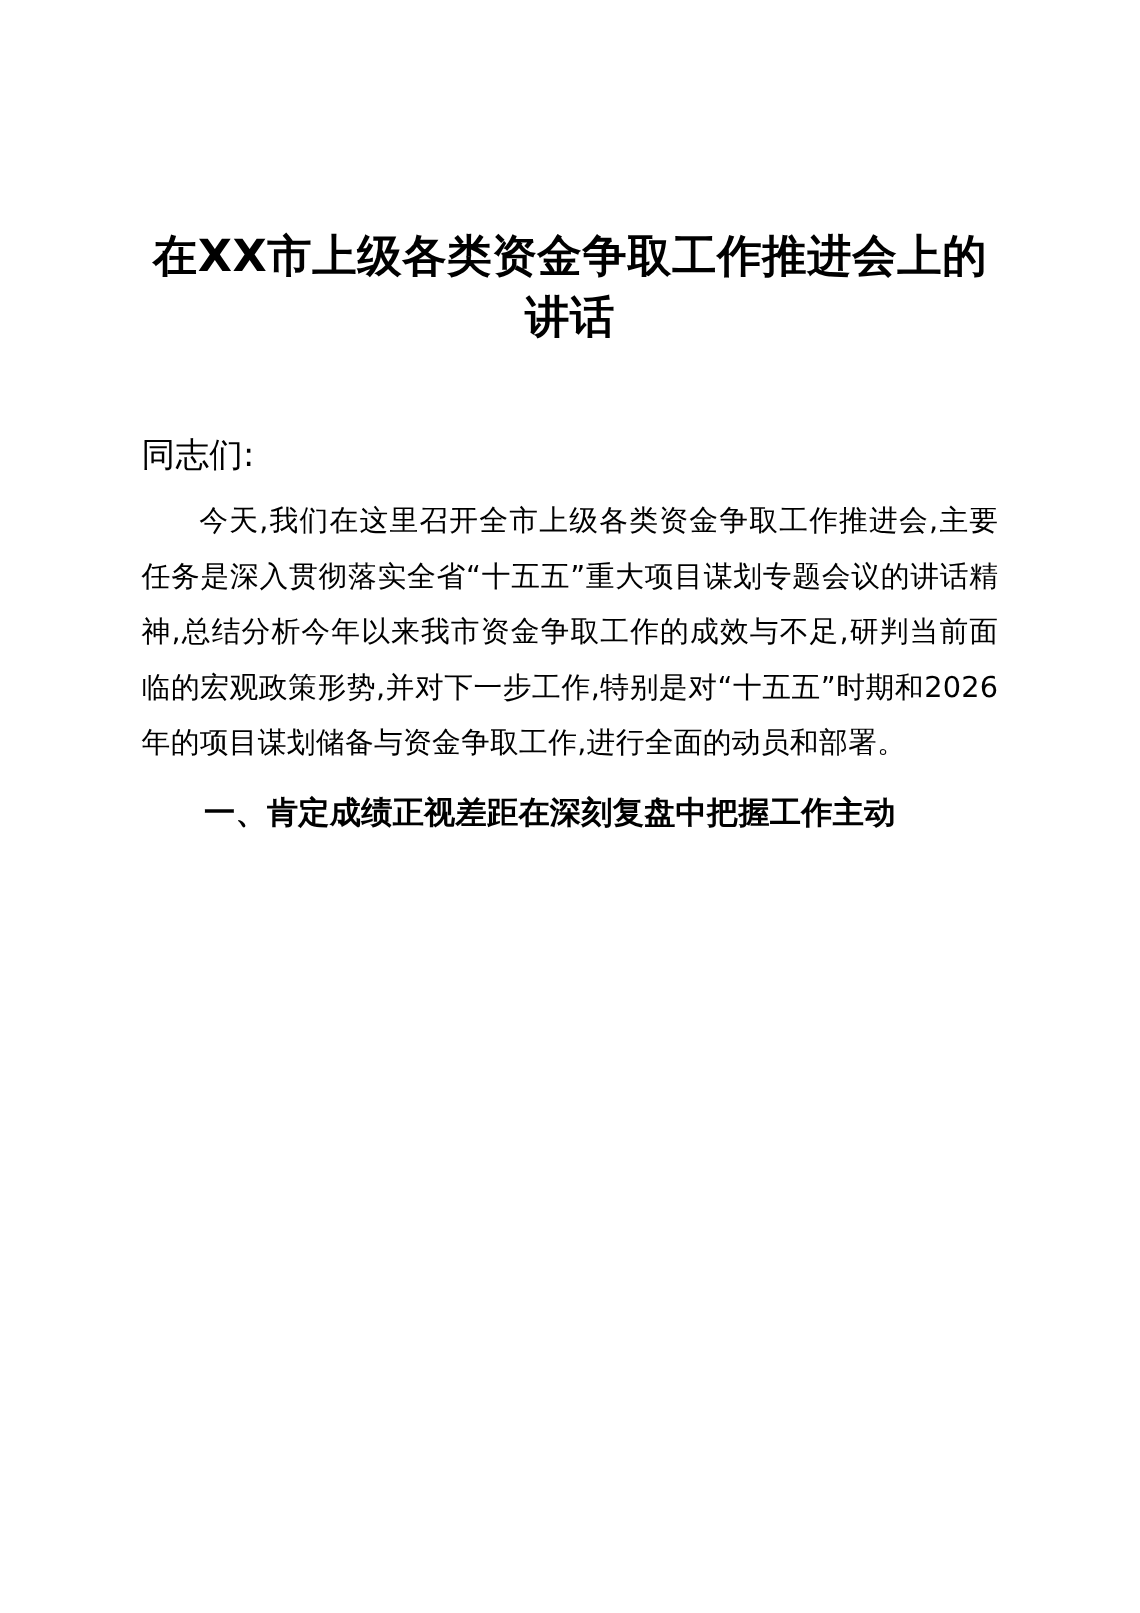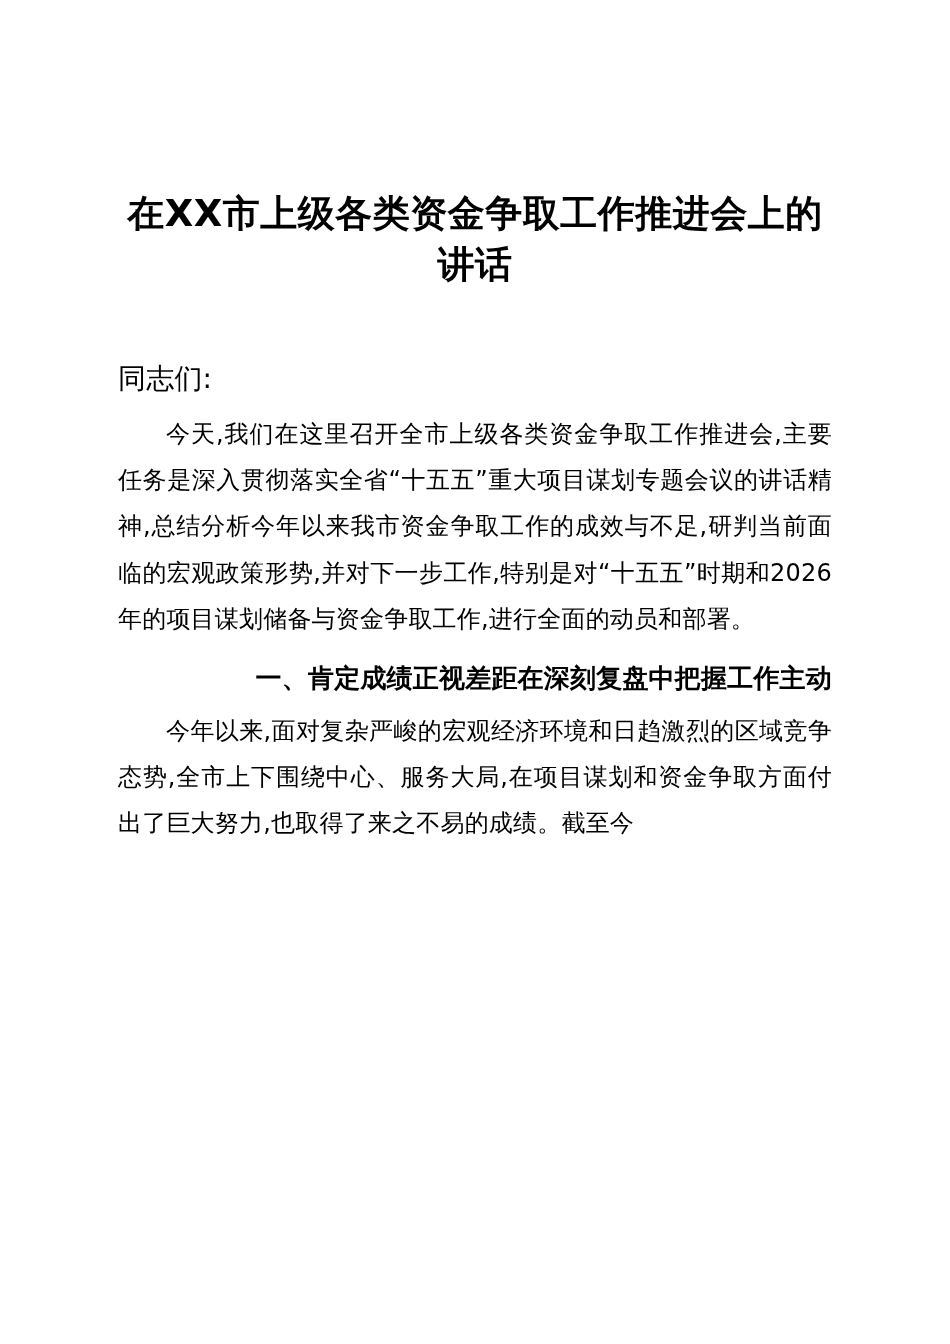--- a/index.html
+++ b/index.html
@@ -43,32 +43,30 @@
     letter-spacing: 0.2px;
     text-align: justify;
   }
   p.heading-para {
     font-size: 26px;
     font-weight: bold;
     line-height: 1.92;
     margin: 12px 0 4px 0;
     text-indent: 2em;
     letter-spacing: 0.2px;
-    text-align: right;
   }
 </style>
 </head>
 <body>
 
 <div class="page">
 
   <h1 class="doc-title">在XX市上级各类资金争取工作推进会上的讲话</h1>
 
   <div class="salutation">同志们:</div>
 
   <p class="body-para">今天,我们在这里召开全市上级各类资金争取工作推进会,主要任务是深入贯彻落实全省“十五五”重大项目谋划专题会议的讲话精神,总结分析今年以来我市资金争取工作的成效与不足,研判当前面临的宏观政策形势,并对下一步工作,特别是对“十五五”时期和2026年的项目谋划储备与资金争取工作,进行全面的动员和部署。</p>
 
 
   <p class="heading-para">一、肯定成绩正视差距在深刻复盘中把握工作主动</p>
 
-  <p class="body-para">今年以来,面对复杂严峻的宏观经济环境和日趋激烈的区域竞争态势,全市上下围绕中心、服务大局,在项目谋划和资金争取方面付出了巨大努力,也取得了来之不易的成绩。截至今</p>
 
 </div>
 
 </body></html>

